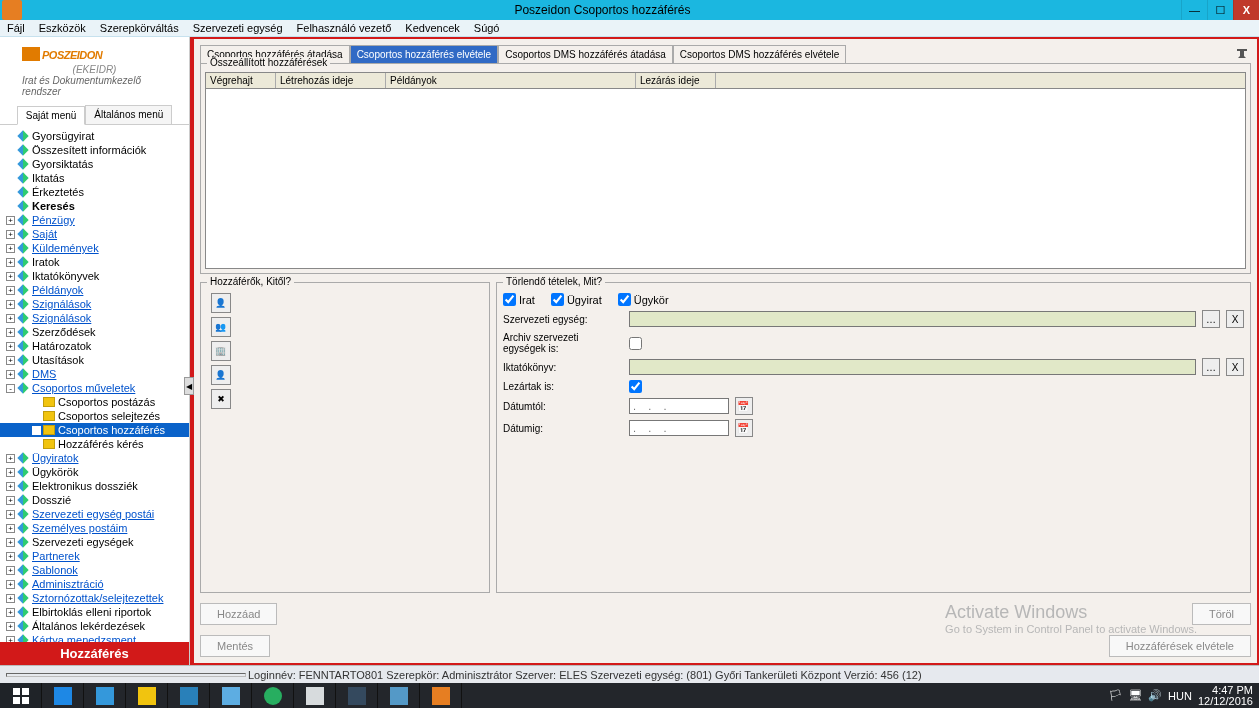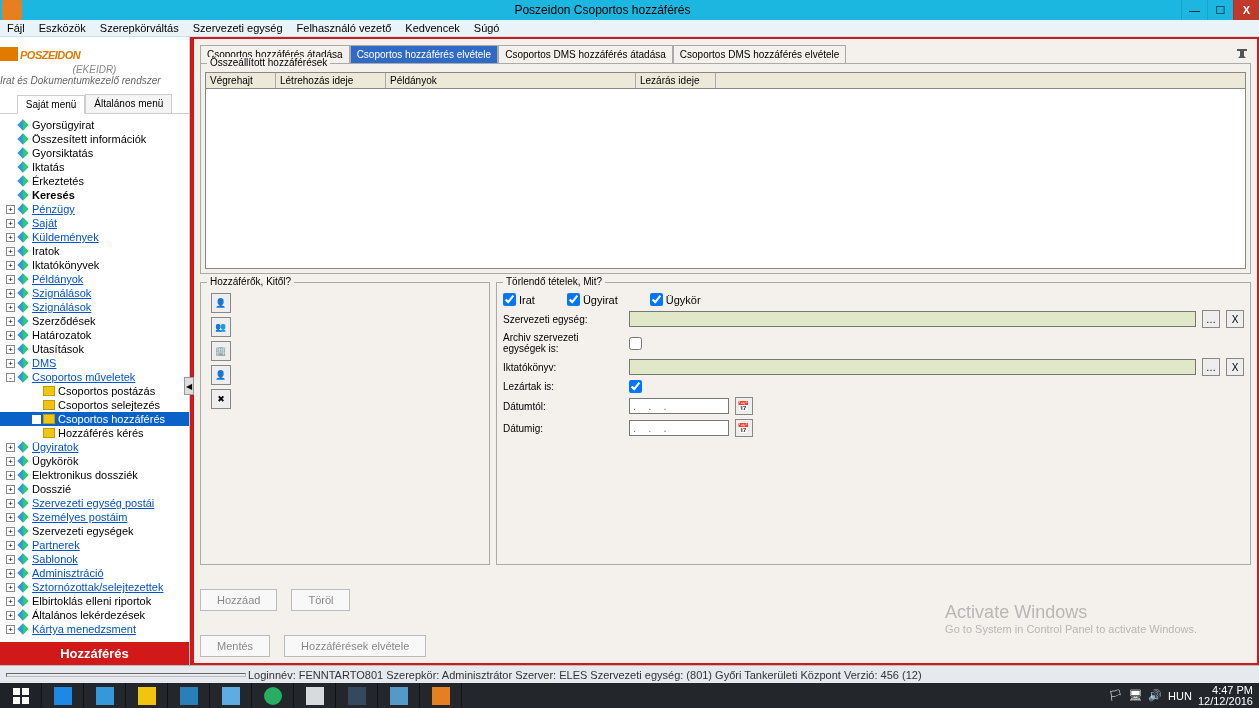--- a/index.html
+++ b/index.html
@@ -11,21 +11,21 @@
 .titlebar .winbtn { width: 26px; height: 20px; display: flex; align-items: center; justify-content: center; border-left: 1px solid rgba(0,0,0,0.1); cursor: pointer; }
 .titlebar .winbtn.close { background: #c0392b; color: #fff; font-weight: bold; }
 .titlebar .app-icon { width: 20px; height: 20px; background: #e67e22; margin: 0 2px; border-radius: 2px; }
 
 .menubar { background: #eaf3f8; height: 17px; display: flex; border-bottom: 1px solid #c6e1ee; }
 .menubar .mitem { padding: 2px 7px; cursor: pointer; }
 
 .main { display: flex; height: 628px; }
 
 .sidebar { width: 190px; background: #fff; border-right: 1px solid #ccc; display: flex; flex-direction: column; position: relative; }
-.logo-area { padding: 4px 0; }
+.logo-area { padding: 4px 22px; }
 .logo-area .logo { color: #e17b00; font-weight: bold; font-style: italic; font-size: 20px; letter-spacing: -0.5px;}
 .logo-area .logo-icon { display: inline-block; width: 18px; height: 14px; background: #e17b00; margin-right: 2px; vertical-align: middle;}
 .logo-area .sub { color: #888; font-size: 10px; font-style: italic; text-align: center; }
 .logo-area .sub2 { color: #666; font-size: 10px; font-style: italic; }
 
 .side-tabs { display: flex; border-bottom: 1px solid #ccc; margin-top: 4px; justify-content: center; }
 .side-tab { padding: 3px 8px; border: 1px solid #ccc; border-bottom: none; background: #f5f5f5; cursor: pointer; font-size: 10px; }
 .side-tab.active { background: #fff; border-bottom: 1px solid #fff; position: relative; top: 1px; }
 
 .tree { flex: 1; overflow-y: auto; padding: 4px 0; font-size: 11px; }
@@ -68,24 +68,24 @@
 .panel-left input[type=text] { width: 100%; border: 1px solid #777; padding: 1px 3px; }
 .panel-left .listbox { width: 100%; height: 228px; background: #c5e0c5; border: 1px solid #777; margin-top: 2px; }
 .panel-left .btns { width: 22px; margin-left: 4px; display: flex; flex-direction: column; gap: 4px; }
 .panel-left .btns button { width: 20px; height: 20px; border: 1px solid #888; background: #eee; cursor: pointer; font-size: 9px; padding:0;}
 
 .form-row { display: flex; align-items: center; margin-bottom: 4px; gap: 6px; }
 .form-row label { width: 120px; font-size: 10px; }
 .form-row input[type=text] { flex: 1; border: 1px solid #777; background: #e1e8c8; padding: 1px 3px; }
 .form-row input[type=text].date { width: 100px; flex: none; background: #fff; }
 .form-row .small-btn { width: 18px; height: 18px; border: 1px solid #888; background: #eee; cursor: pointer; font-size: 10px; padding:0;}
-.form-row .checks { display: flex; gap: 32px; }
+.form-row .checks { display: flex; gap: 16px; }
 .form-row .checks label { width: auto; display: flex; align-items: center; gap: 3px; }
 
-.action-row { display: flex; justify-content: flex-start; gap: 14px; margin-top: 24px; }
+.action-row { display: flex; justify-content: space-between; gap: 14px; margin-top: 10px; }
 .action-row button { padding: 4px 16px; border: 1px solid #bbb; background: #f8f8f8; color: #888; cursor: pointer; }
 
 .watermark { position: absolute; right: 60px; bottom: 28px; color: #b7b7b7; font-size: 15px; pointer-events: none; text-align: left;}
 .watermark .w1 { font-size: 18px; }
 .watermark .w2 { font-size: 11px; }
 
 .statusbar { height: 18px; background: #e6e9ee; border-top: 1px solid #bbb; display: flex; align-items: center; padding: 0 6px; font-size: 10px; color: #333;}
 .statusbar .st-pane { border: 1px inset #bbb; padding: 1px 4px; margin-right: 2px; }
 
 .taskbar { height: 25px; background: #23262b; display: flex; align-items: center; }

